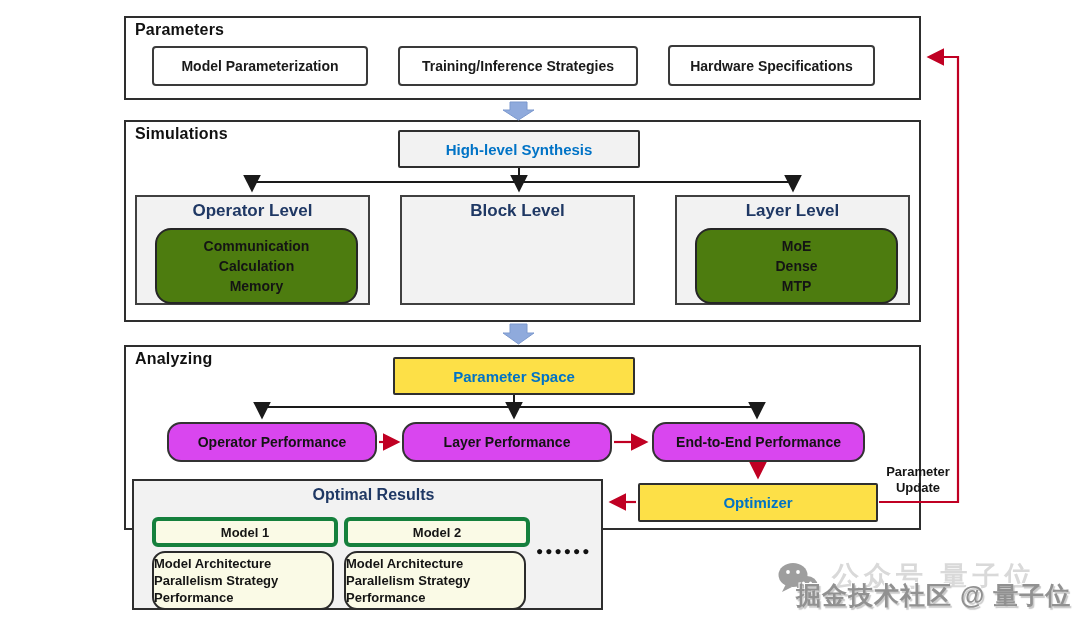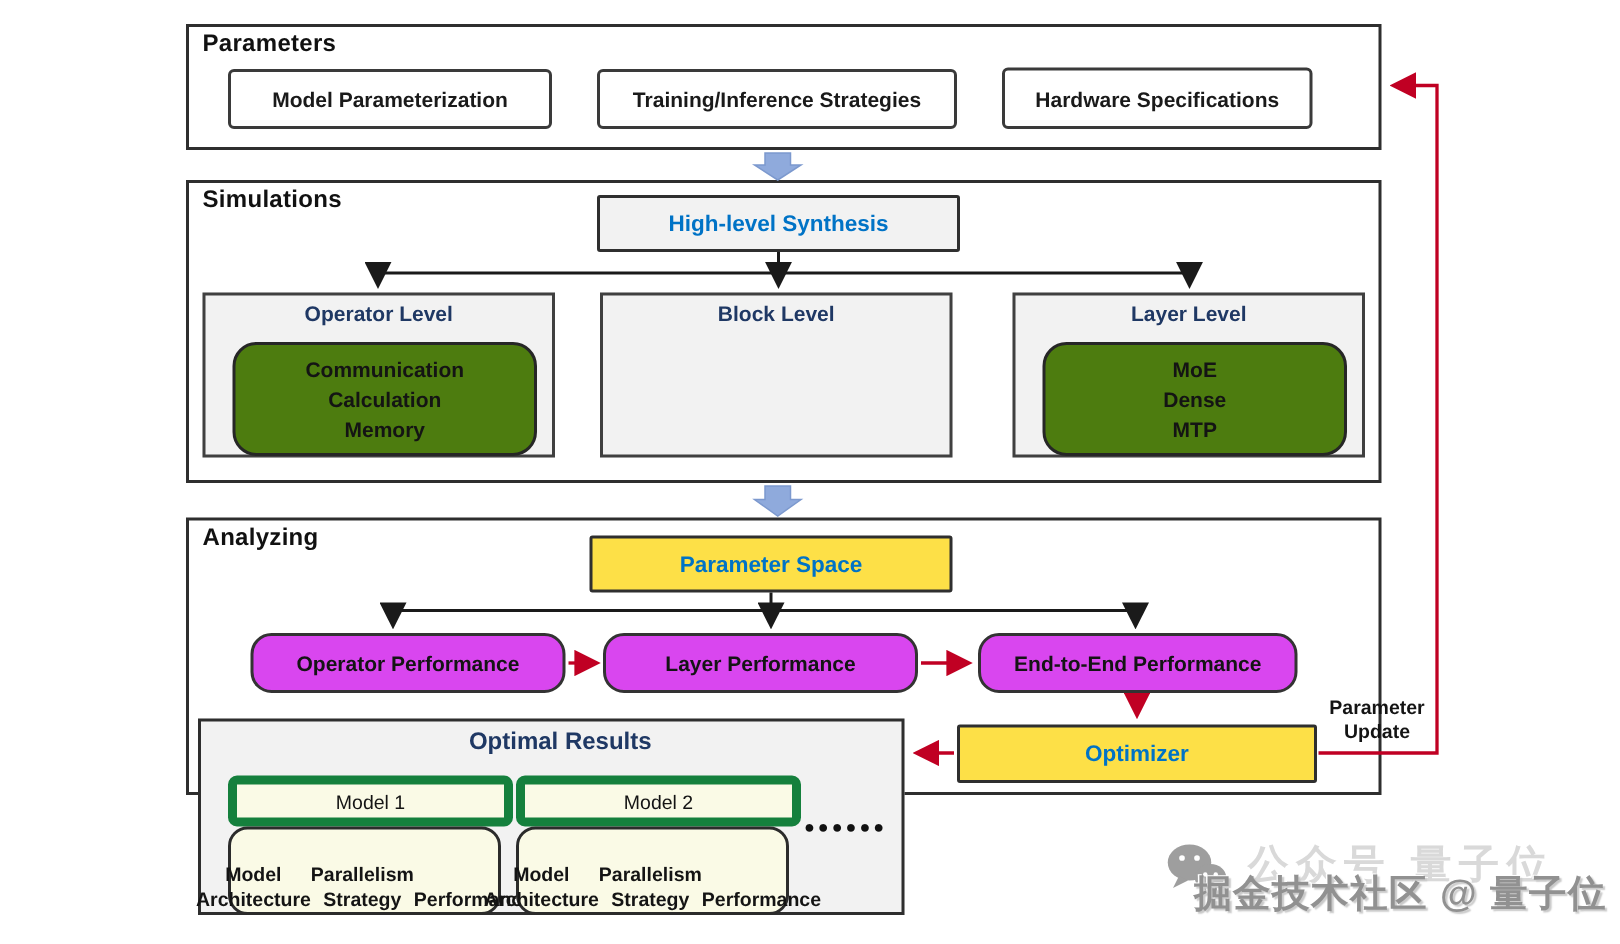--- a/index.html
+++ b/index.html
@@ -30,21 +30,21 @@
   }
   .fill-gray{background:#f2f2f2;}
   .fill-cream{background:#fde047;}
   .txt-blue{color:#0073c6;}
   
   .level-box{
     border:2px solid #404040;background:#f2f2f2;
   }
   .level-title{
     position:absolute;left:0;right:0;top:4px;text-align:center;
-    font-size:14px;font-weight:bold;color:#1f3864;
+    font-size:17px;font-weight:bold;color:#1f3864;
   }
   .level-inner{
     position:absolute;left:18px;top:31px;width:199px;height:72px;
     border:2px solid #262626;border-radius:16px;background:#4d7c0f;
     display:flex;flex-direction:column;align-items:center;justify-content:center;
     font-size:14px;font-weight:bold;color:#141414;line-height:20px;text-align:left;
   }
   .perf-box{
     border:2px solid #333;border-radius:14px;background:#d946ef;
     display:flex;align-items:center;justify-content:center;
@@ -52,27 +52,27 @@
   }
   
   .optimal{
     border:2px solid #2e2e2e;background:#f2f2f2;
   }
   .optimal-title{
     position:absolute;left:12px;right:0;top:5px;text-align:center;
     font-size:16px;font-weight:bold;color:#1f3864;
   }
   .model-box{
-    position:absolute;border:6px solid #15803d;border-radius:6px;background:#fafae6;
-    display:flex;align-items:center;justify-content:center;
-    font-size:13px;font-weight:normal;color:#141414;
+    position:absolute;border:4px solid #15803d;border-radius:6px;background:#fafae6;
+    display:flex;align-items:center;justify-content:center;
+    font-size:13px;font-weight:bold;color:#141414;
   }
   .detail-box{
     position:absolute;border:2px solid #2b2b2b;border-radius:13px;background:#fafae6;
-    display:flex;flex-direction:row;align-items:flex-end;justify-content:center;
+    display:flex;flex-direction:column;align-items:flex-start;justify-content:center;
     font-size:13px;font-weight:bold;color:#141414;line-height:17px;text-align:center;
   }
   .dots{
     position:absolute;font-size:12px;font-weight:bold;color:#111;letter-spacing:2px;
   }
   .param-update{
     position:absolute;left:874px;top:464px;width:88px;text-align:center;
     font-size:13px;font-weight:bold;color:#141414;line-height:16px;
   }
   

